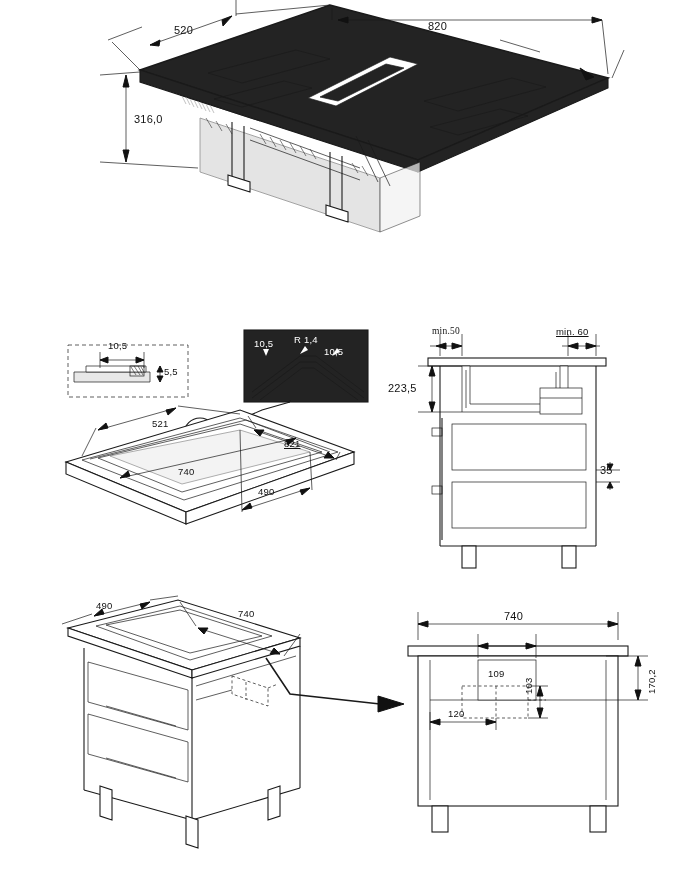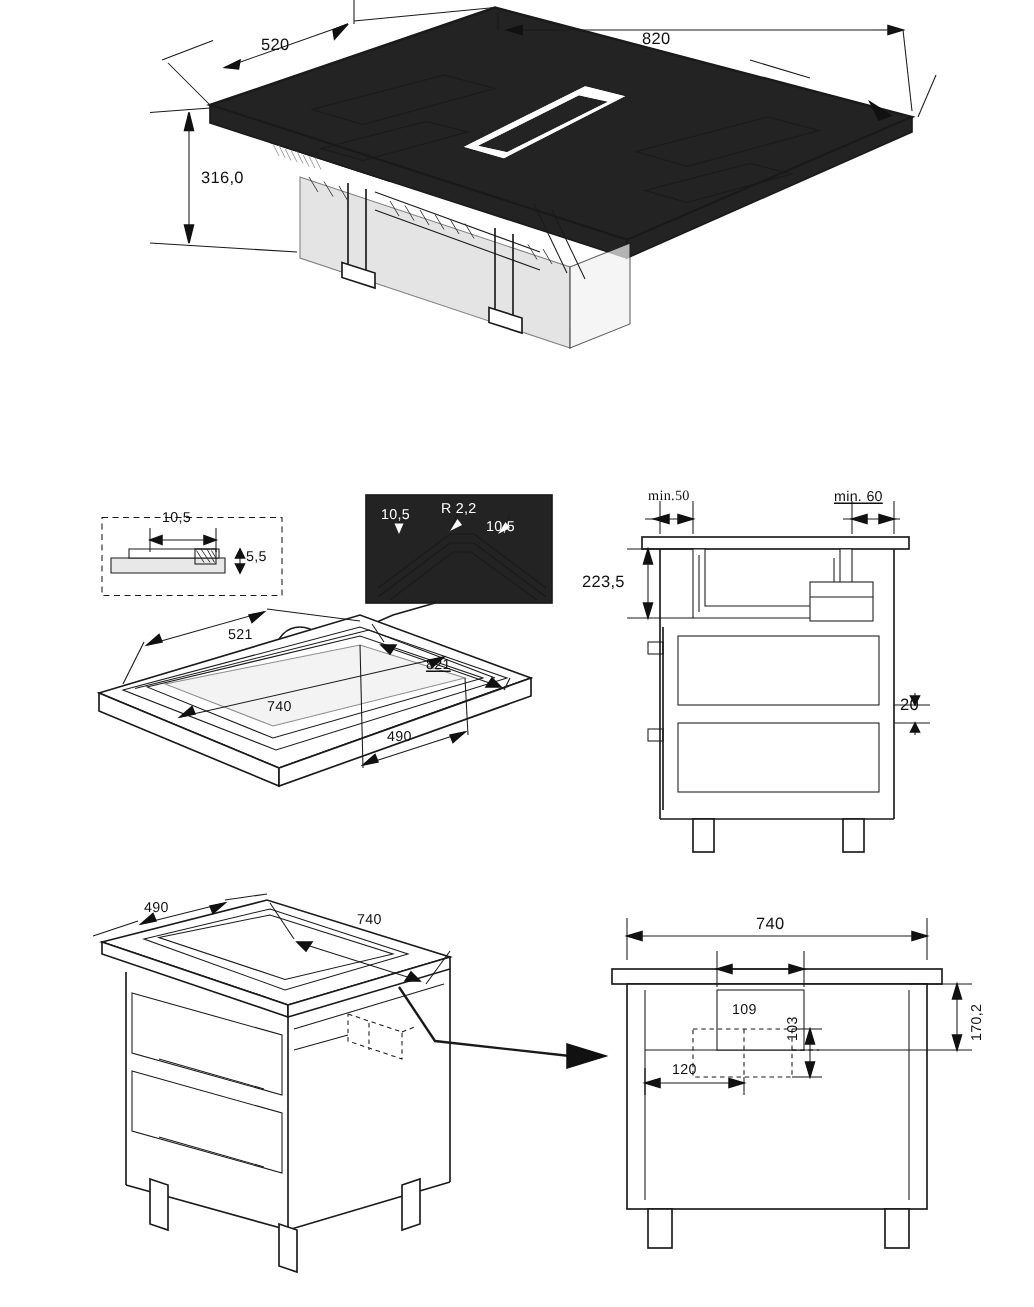--- a/index.html
+++ b/index.html
@@ -338,32 +338,32 @@
   </svg>
 
   <div class="dim" style="left:174px;top:24px;">520</div>
   <div class="dim" style="left:428px;top:20px;">820</div>
   <div class="dim" style="left:134px;top:113px;">316,0</div>
 
   <div class="dim small" style="left:108px;top:340px;">10,5</div>
   <div class="dim small" style="left:164px;top:366px;">5,5</div>
 
   <div class="dim small" style="left:254px;top:338px;color:#fff;">10,5</div>
-  <div class="dim small" style="left:294px;top:334px;color:#fff;">R 2,2</div>
+  <div class="dim small" style="left:294px;top:334px;color:#fff;">R 1,4</div>
   <div class="dim small" style="left:324px;top:346px;color:#fff;">10,5</div>
 
   <div class="dim small" style="left:116px;top:418px;margin-left:36px;">521</div>
   <div class="dim small" style="left:284px;top:438px;text-decoration:underline;">821</div>
   <div class="dim small" style="left:178px;top:466px;">740</div>
   <div class="dim small" style="left:258px;top:486px;">490</div>
 
   <div class="dim small" style="left:432px;top:326px;font-family:Liberation Serif, serif;">min.50</div>
   <div class="dim small" style="left:556px;top:326px;text-decoration:underline;">min. 60</div>
   <div class="dim" style="left:388px;top:382px;">223,5</div>
-  <div class="dim" style="left:600px;top:464px;">20</div>
+  <div class="dim" style="left:600px;top:464px;">35</div>
 
   <div class="dim small" style="left:96px;top:600px;">490</div>
   <div class="dim small" style="left:238px;top:608px;">740</div>
 
   <div class="dim" style="left:504px;top:610px;">740</div>
   <div class="dim small" style="left:488px;top:668px;">109</div>
   <div class="dim small" style="left:448px;top:708px;">120</div>
   <div class="dim small" style="left:523px;top:694px;transform:rotate(-90deg);transform-origin:left top;">103</div>
   <div class="dim small" style="left:646px;top:694px;transform:rotate(-90deg);transform-origin:left top;">170,2</div>
 

